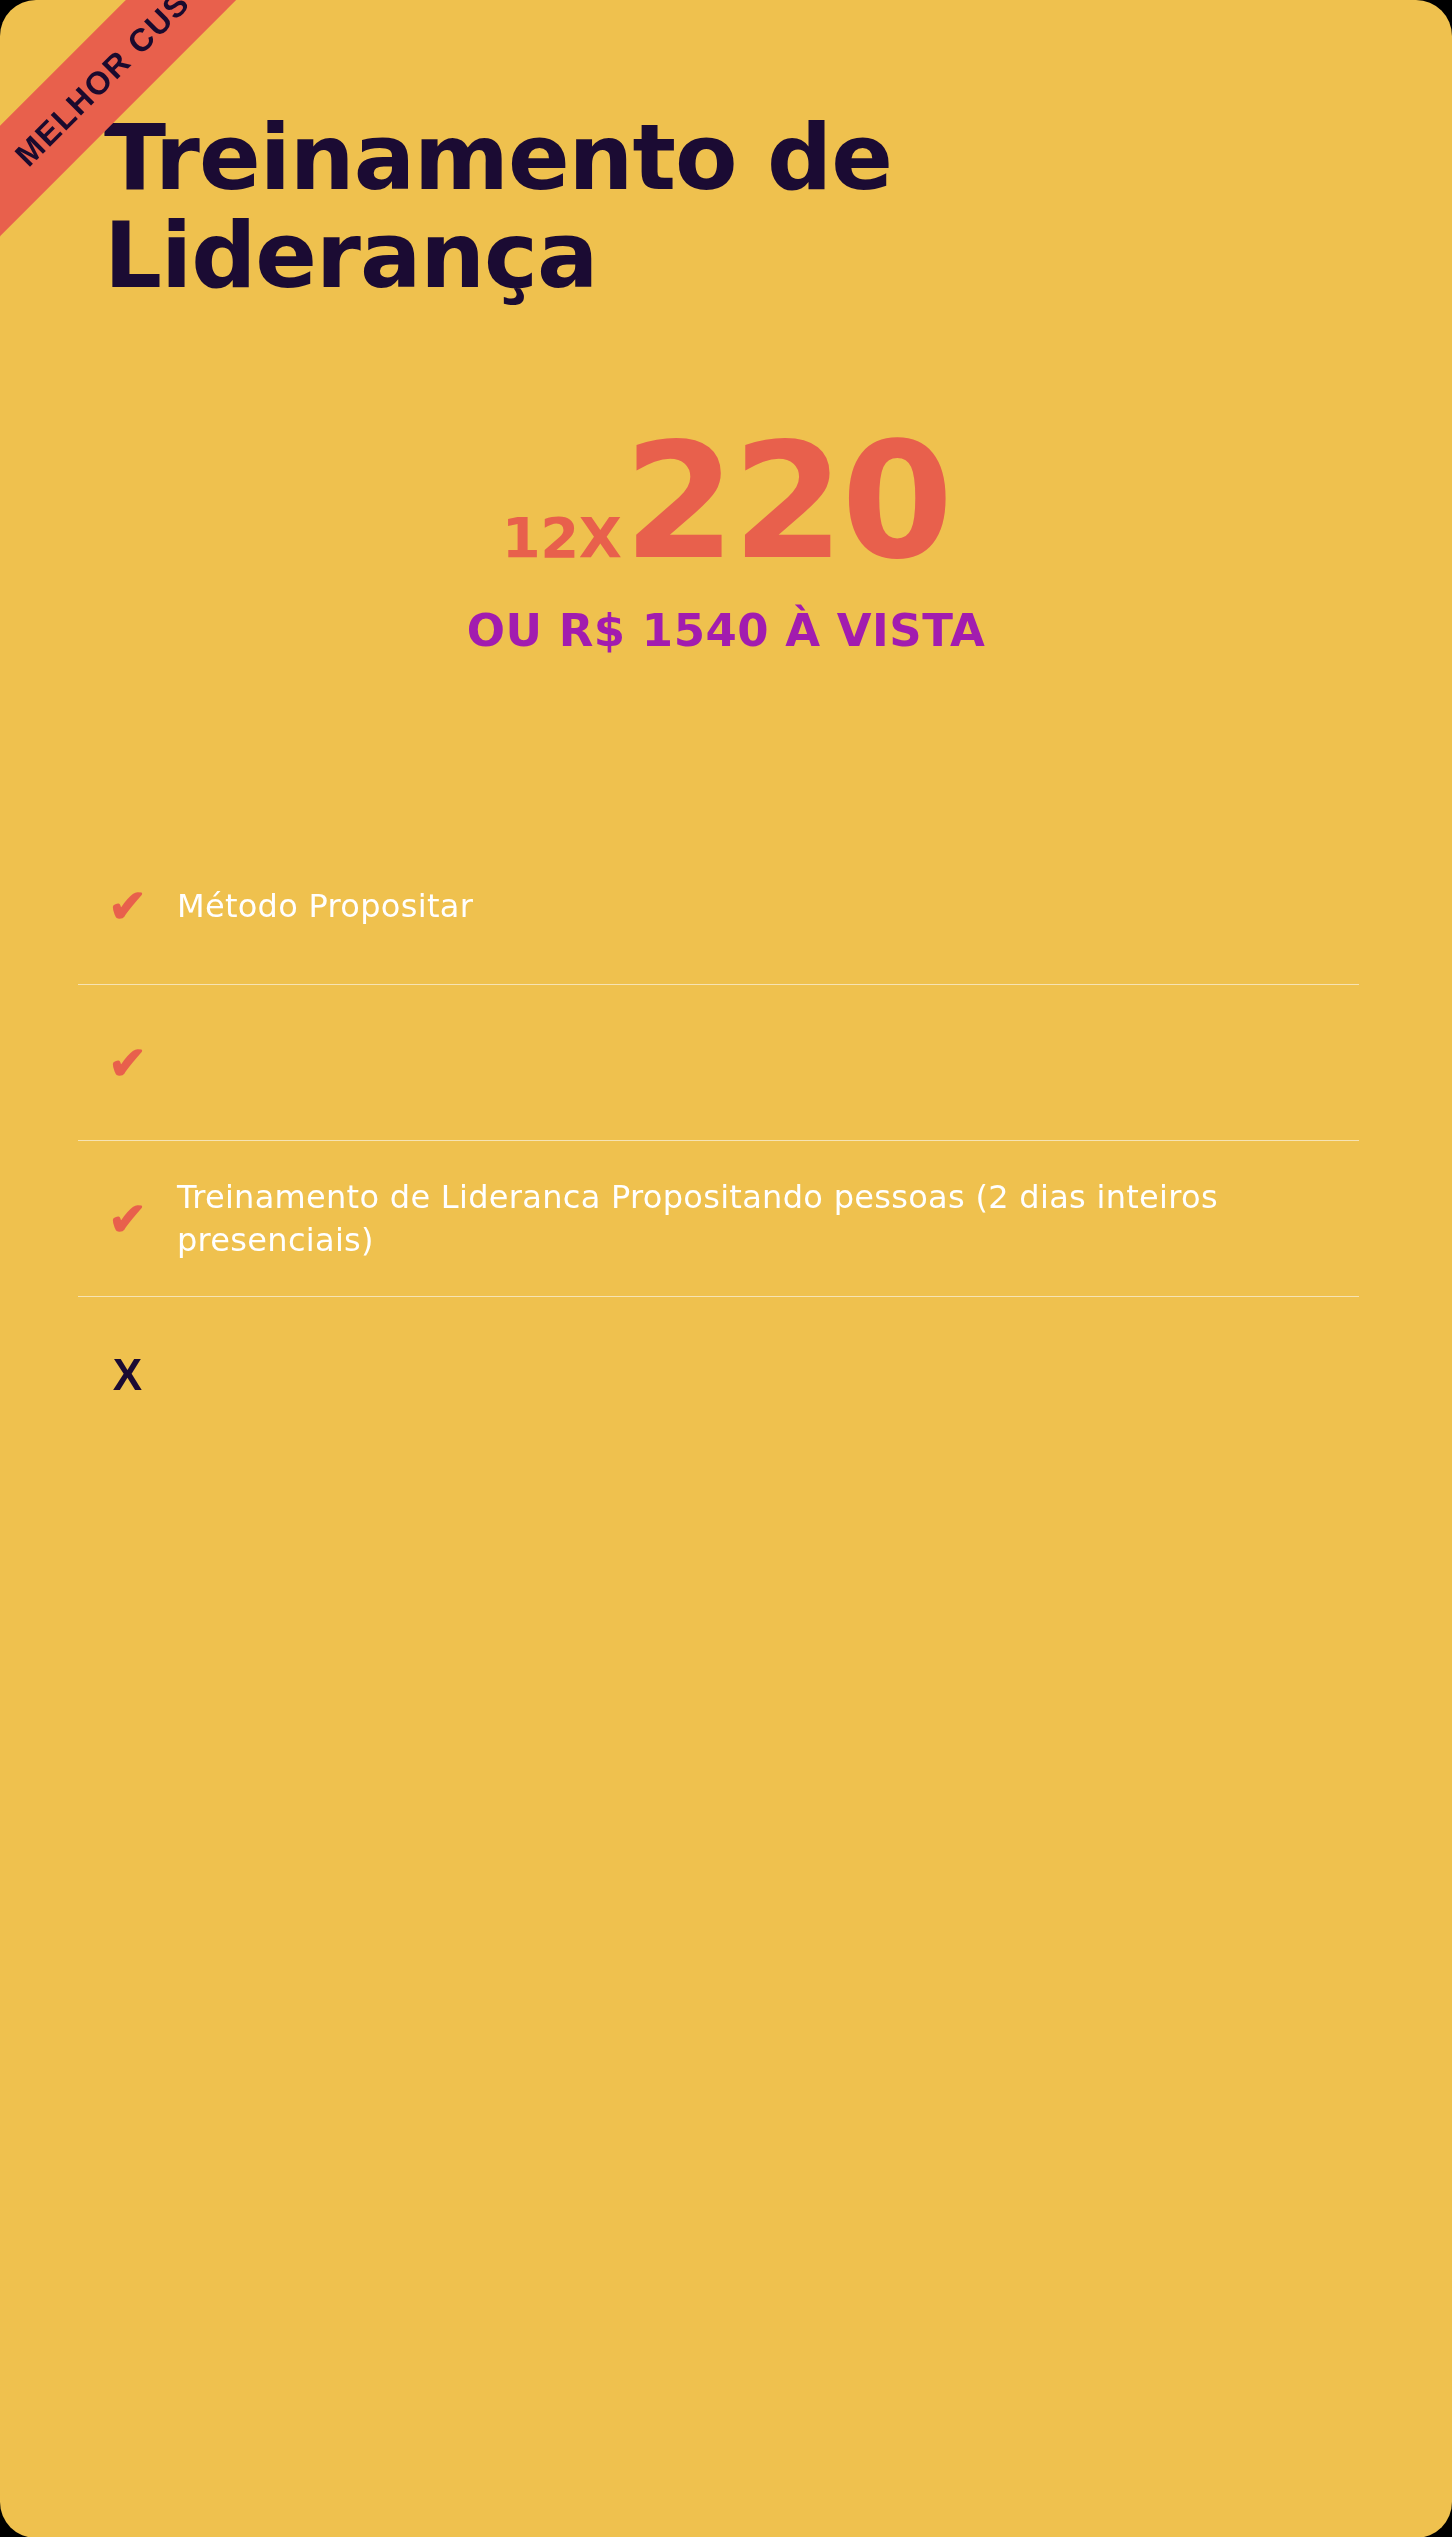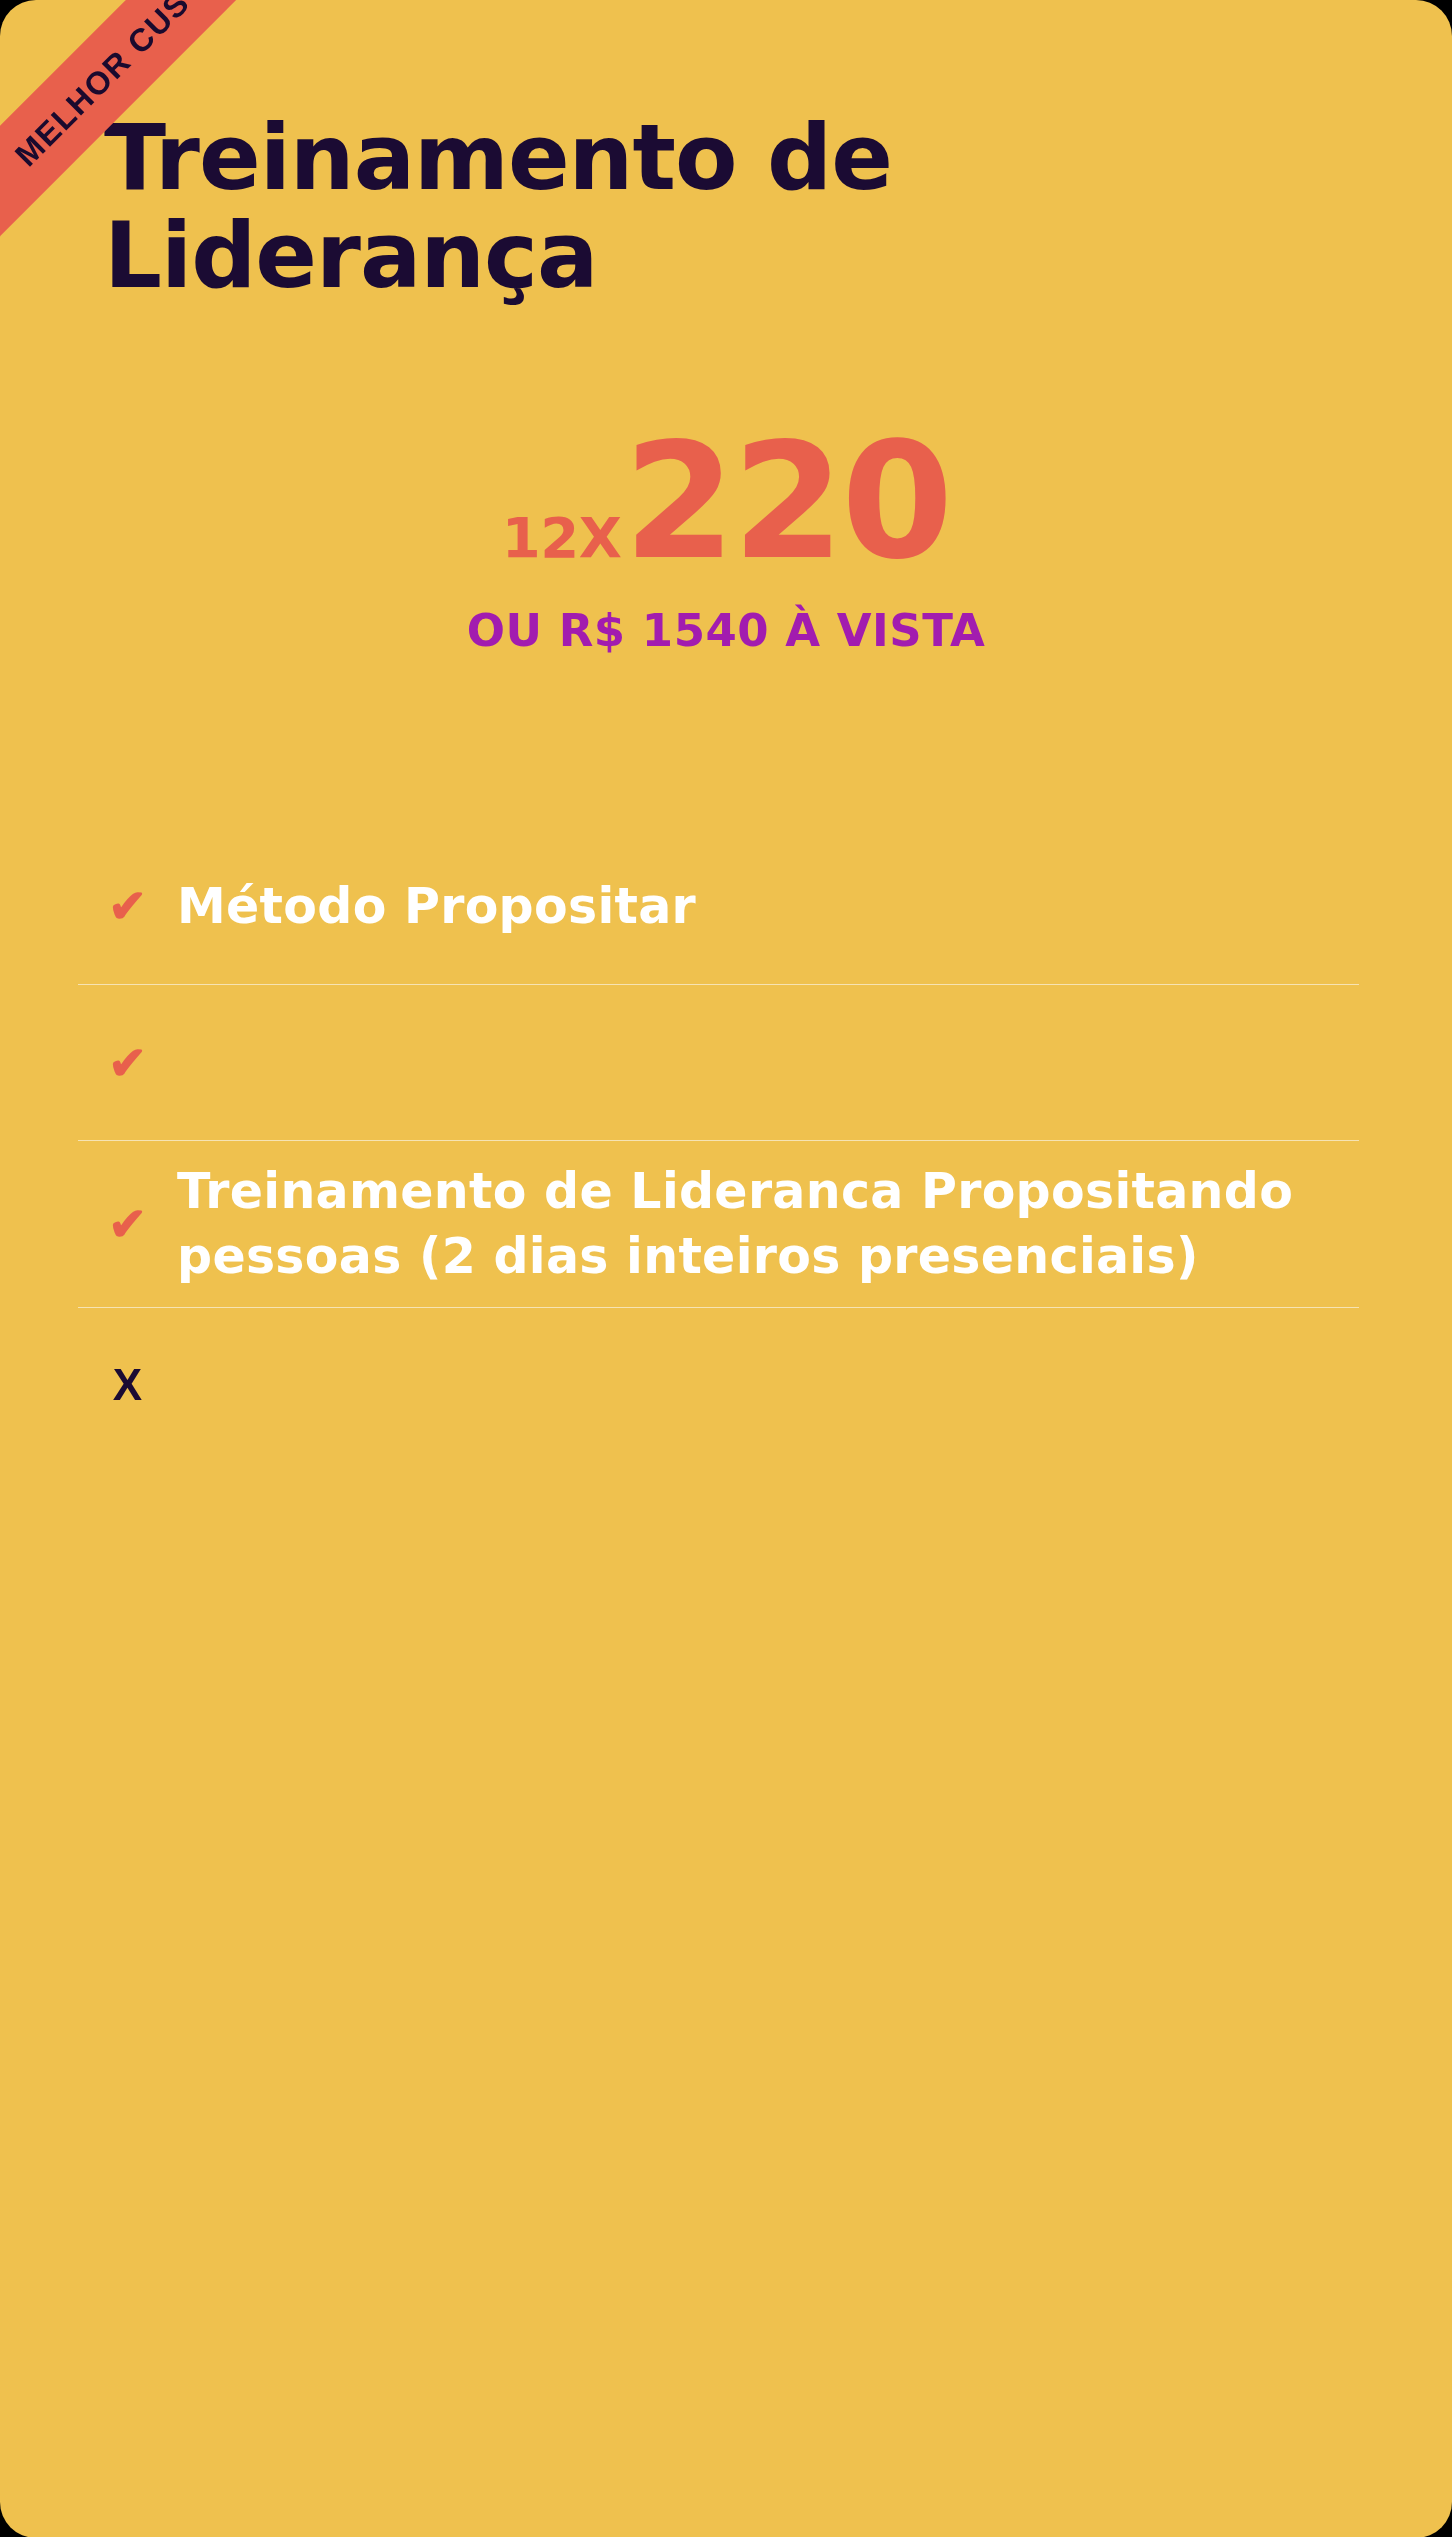--- a/index.html
+++ b/index.html
@@ -123,23 +123,23 @@
     font-size: 46px;
     font-weight: bold;
     line-height: 1;
   }
   .feature-mark.neg {
     color: #1B0B33;
     font-size: 44px;
   }
   .feature-text {
     color: #FFFFFF;
-    font-size: 49px;
+    font-size: 32px;
     line-height: 1.33;
-    font-weight: bold;
+    font-weight: normal;
     letter-spacing: 0.3px;
     font-family: "DejaVu Sans", sans-serif;
   }
 </style>
 </head>
 <body>
 
 <div class="card">
 
   <div class="ribbon">

